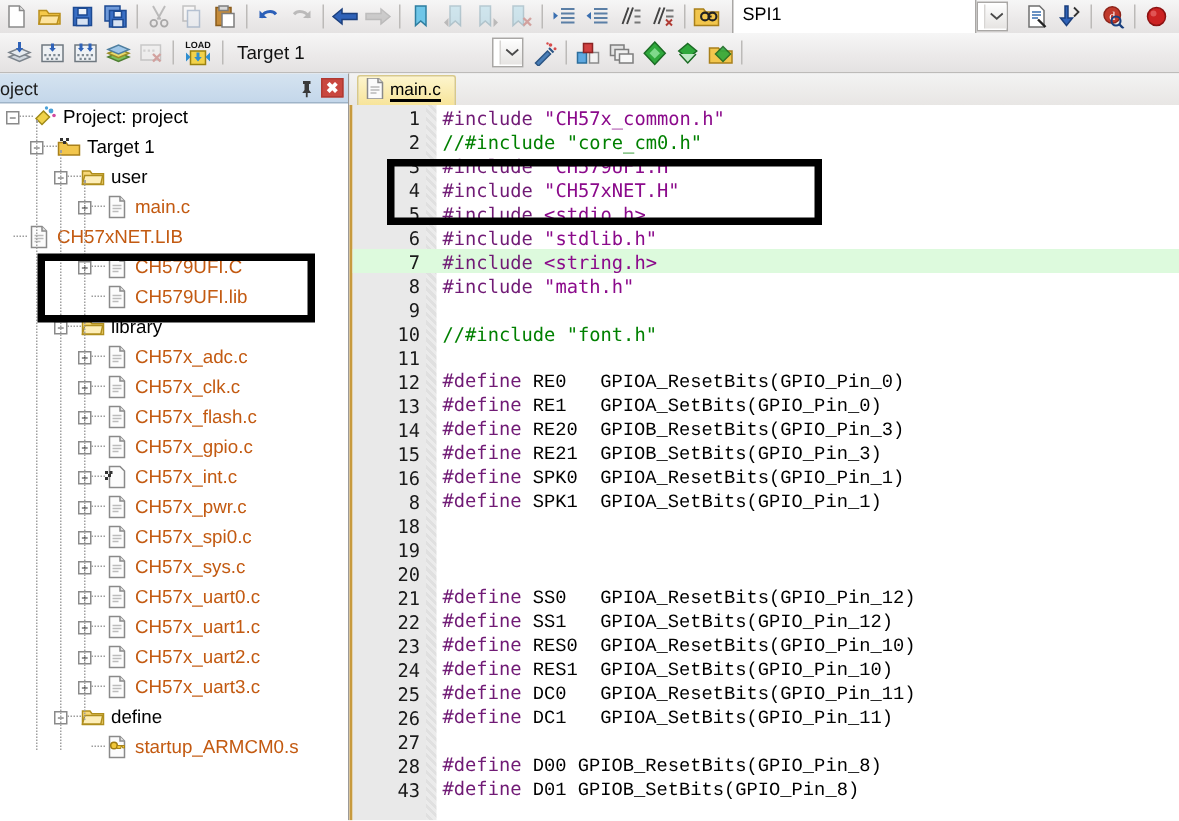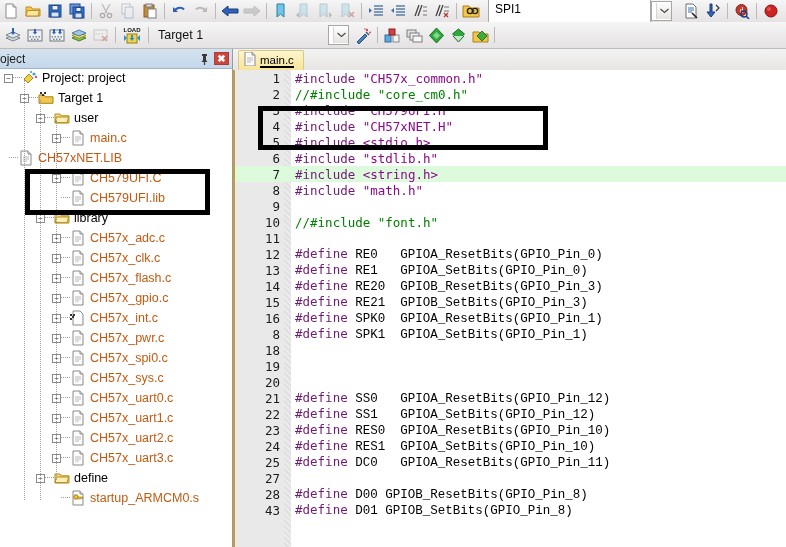--- a/index.html
+++ b/index.html
@@ -893,20 +893,24 @@
           </div>
           <div class="cl">
             <span class="ln">24</span>
             <span class="code"><span class="k-pp">#define </span><span class="k-txt">RES1  GPIOA_SetBits(GPIO_Pin_10)</span></span>
           </div>
           <div class="cl">
             <span class="ln">25</span>
             <span class="code"><span class="k-pp">#define </span><span class="k-txt">DC0   GPIOA_ResetBits(GPIO_Pin_11)</span></span>
           </div>
           <div class="cl">
+            <span class="ln">26</span>
+            <span class="code"><span class="k-pp">#define </span><span class="k-txt">DC1   GPIOA_SetBits(GPIO_Pin_11)</span></span>
+          </div>
+          <div class="cl">
             <span class="ln">27</span>
             <span class="code"></span>
           </div>
           <div class="cl">
             <span class="ln">28</span>
             <span class="code"><span class="k-pp">#define </span><span class="k-txt">D00 GPIOB_ResetBits(GPIO_Pin_8)</span></span>
           </div>
           <div class="cl">
             <span class="ln">43</span>
             <span class="code"><span class="k-pp">#define </span><span class="k-txt">D01 GPIOB_SetBits(GPIO_Pin_8)</span></span>

